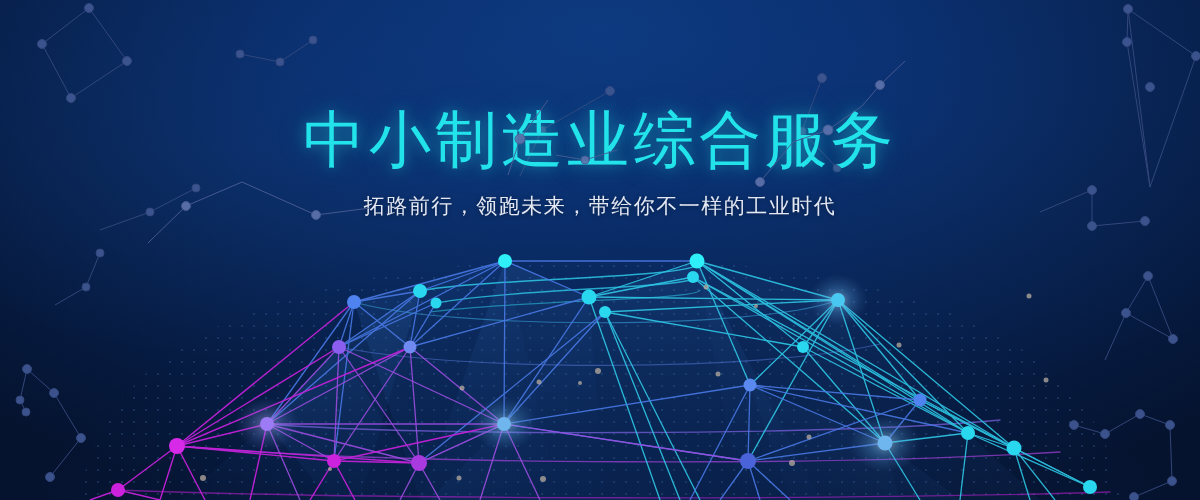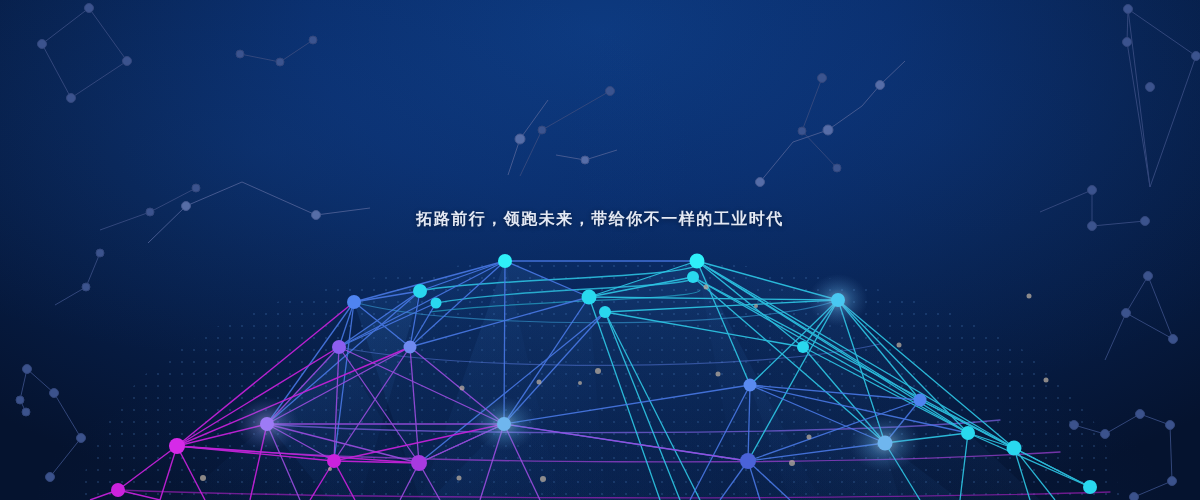--- a/index.html
+++ b/index.html
@@ -47,26 +47,26 @@
     margin: 0;
     padding: 0;
     font-size: 62px;
     line-height: 1.04;
     letter-spacing: 4px;
     font-weight: 400;
     color: #22e2ea;
     text-shadow: 0 0 14px rgba(34,226,234,0.45), 0 0 34px rgba(34,226,234,0.22);
   }
   .subhead {
-    margin: 17px;
+    margin: 0;
     padding: 0;
-    font-size: 16px;
+    font-size: 21px;
     line-height: 1.3;
     letter-spacing: 1.5px;
-    font-weight: 700;
+    font-weight: 400;
     color: #e3e8f3;
     text-shadow: 0 1px 5px rgba(0,0,0,0.45);
   }
 </style>
 </head>
 <body>
 
 <div id="banner">
 
   <div class="sheen"></div>
@@ -132,20 +132,23 @@
       <circle cx="1172" cy="481" r="4.5"></circle>
       <circle cx="1134" cy="497" r="4.5"></circle>
 
       <polyline points="240,54 280,62 313,40" fill="none"></polyline>
       <circle cx="240" cy="54" r="4"></circle>
       <circle cx="280" cy="62" r="4"></circle>
       <circle cx="313" cy="40" r="4"></circle>
     </g>
   </svg>
 
+  <div class="text-block" style="top:108px;">
+    <h1 class="headline">中小制造业综合服务</h1>
+  </div>
   <div class="text-block" style="top:192px;">
     <p class="subhead">拓路前行，领跑未来，带给你不一样的工业时代</p>
   </div>
 
   <svg class="layer" viewBox="0 0 1200 500" preserveAspectRatio="none">
     <g stroke="#4a5d93" stroke-width="1" fill="#5d73ad" opacity="0.92">
       <polyline points="148,243 186,206 242,182" fill="none"></polyline>
       <circle cx="186" cy="206" r="4.5"></circle>
       <polyline points="242,182 316,215 370,208" fill="none"></polyline>
       <circle cx="316" cy="215" r="4.5"></circle>

